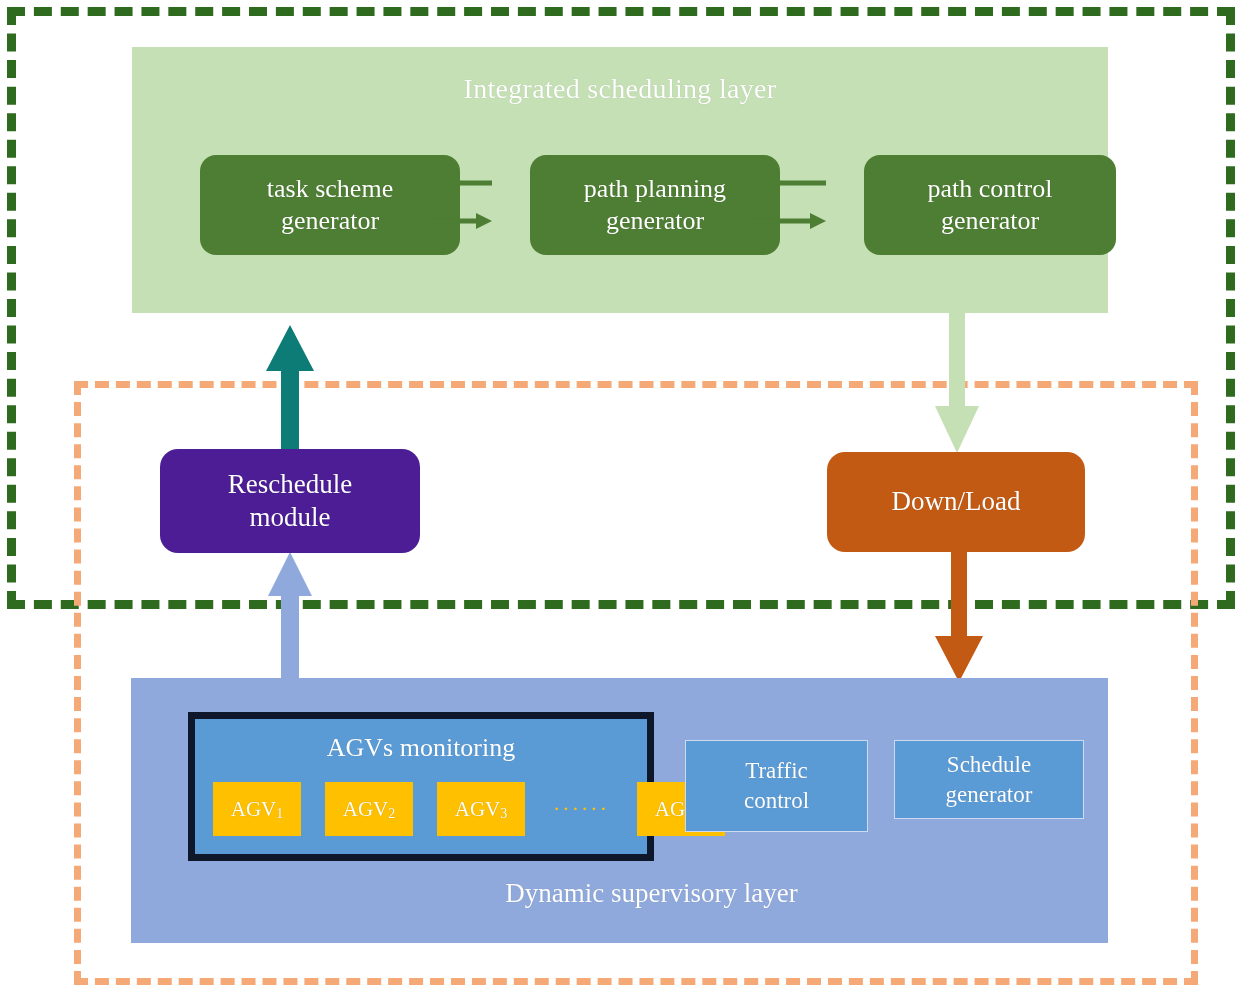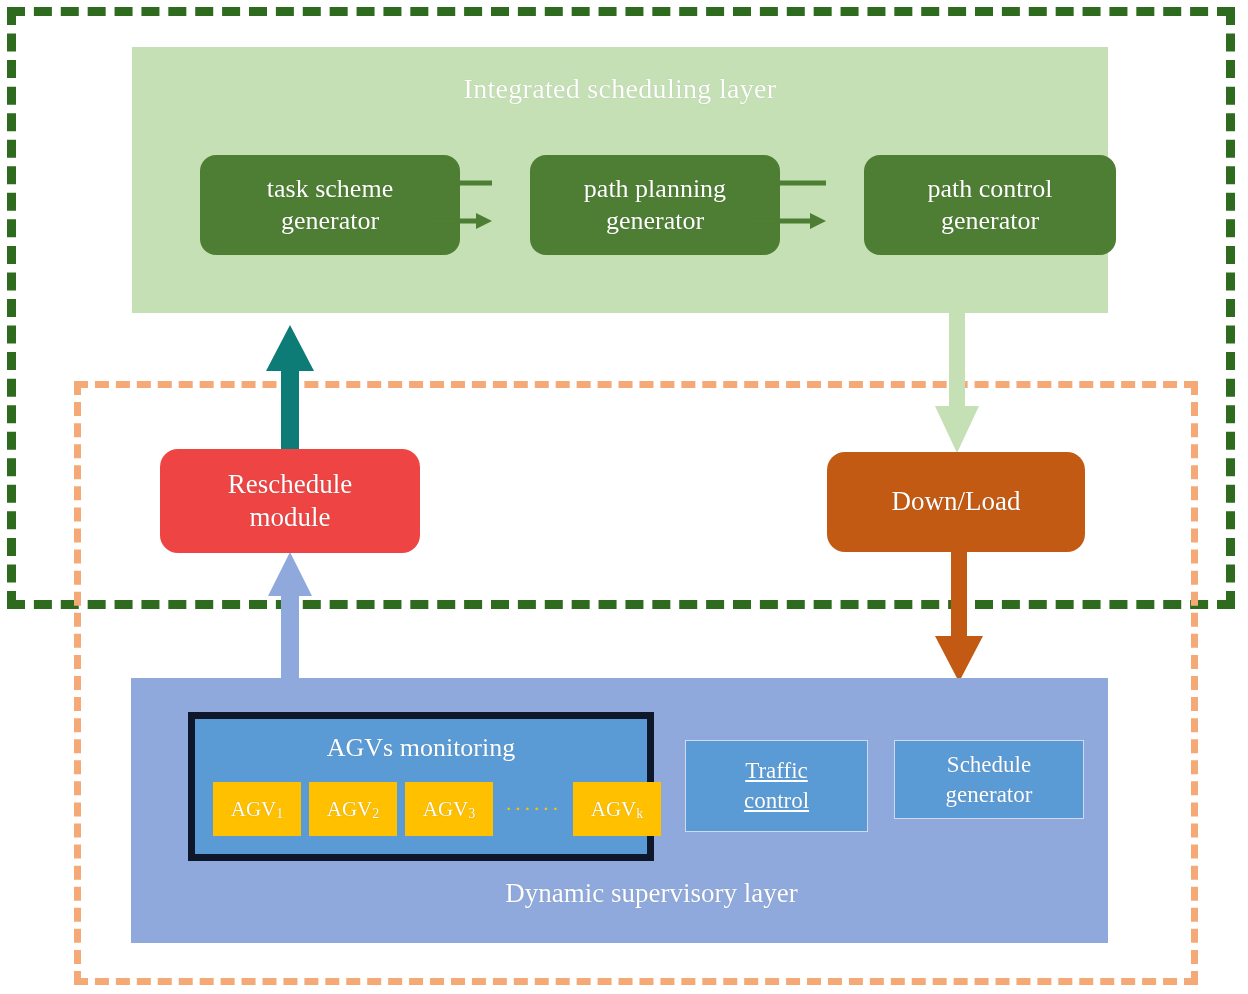--- a/index.html
+++ b/index.html
@@ -101,21 +101,21 @@
     text-align: center;
     font-size: 27px;
     line-height: 1.24;
     text-shadow: 0 0 1px rgba(0,0,0,.28);
   }
   #box-reschedule {
     left: 160px;
     top: 449px;
     width: 260px;
     height: 104px;
-    background: #ef4444;
+    background: #4c1d95;
   }
   #box-download {
     left: 827px;
     top: 452px;
     width: 258px;
     height: 100px;
     background: #C35A13;
     align-items: center;
   }
 
@@ -157,21 +157,21 @@
     text-shadow: 0 0 1px rgba(0,0,0,.2);
   }
   #agv-row {
     position: absolute;
     left: 18px;
     top: 62px;
     right: 18px;
     height: 56px;
     display: flex;
     align-items: center;
-    gap: 8px;
+    gap: 24px;
   }
   .agv-chip {
     background: #FFC000;
     color: #ffffff;
     height: 54px;
     flex: 0 0 88px;
     display: flex;
     align-items: center;
     justify-content: center;
     font-size: 21px;
@@ -199,21 +199,21 @@
     box-sizing: border-box;
     color: #ffffff;
     font-size: 23px;
     line-height: 1.3;
     display: flex;
     align-items: center;
     justify-content: center;
     text-align: center;
     text-shadow: 0 0 1px rgba(0,0,0,.2);
   }
-  #chip-traffic  { left: 554px; top: 62px; width: 183px; height: 92px; text-decoration: underline; }
+  #chip-traffic  { left: 554px; top: 62px; width: 183px; height: 92px; }
   #chip-schedule { left: 763px; top: 62px; width: 190px; height: 79px; }
   #label-dynamic {
     position: absolute;
     left: 0;
     bottom: 34px;
     width: 100%;
     text-align: center;
     color: #ffffff;
     font-size: 27px;
     text-shadow: 0 0 1px rgba(0,0,0,.2);

